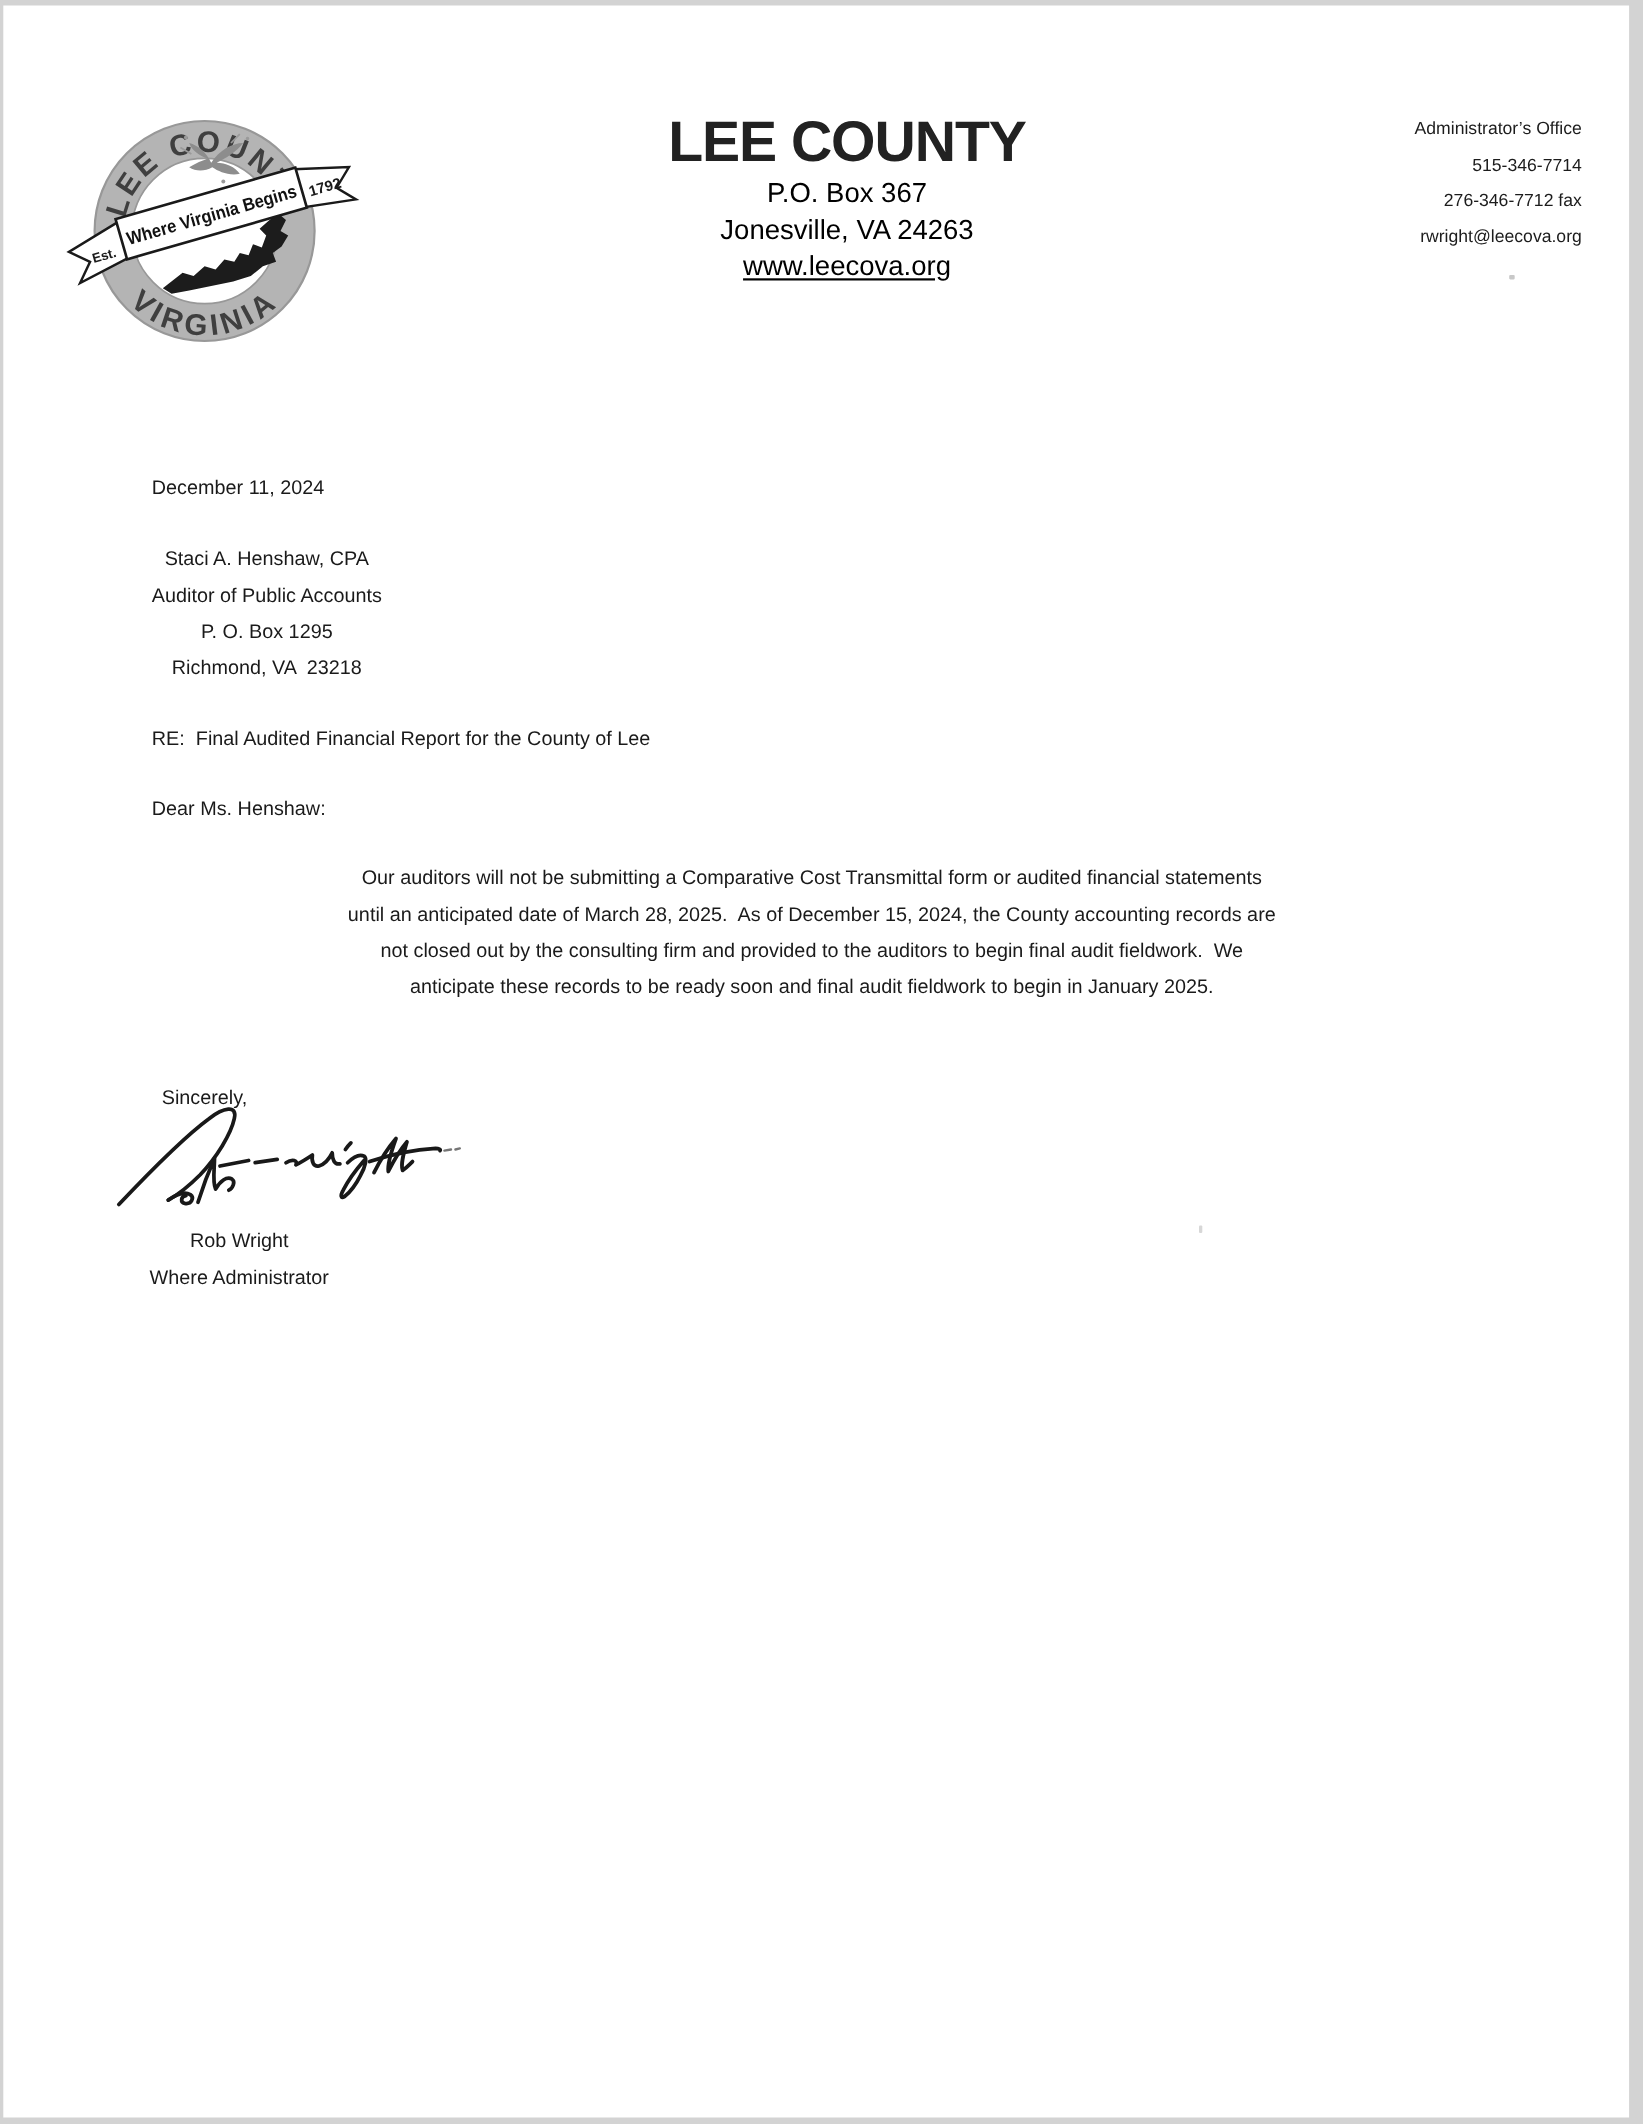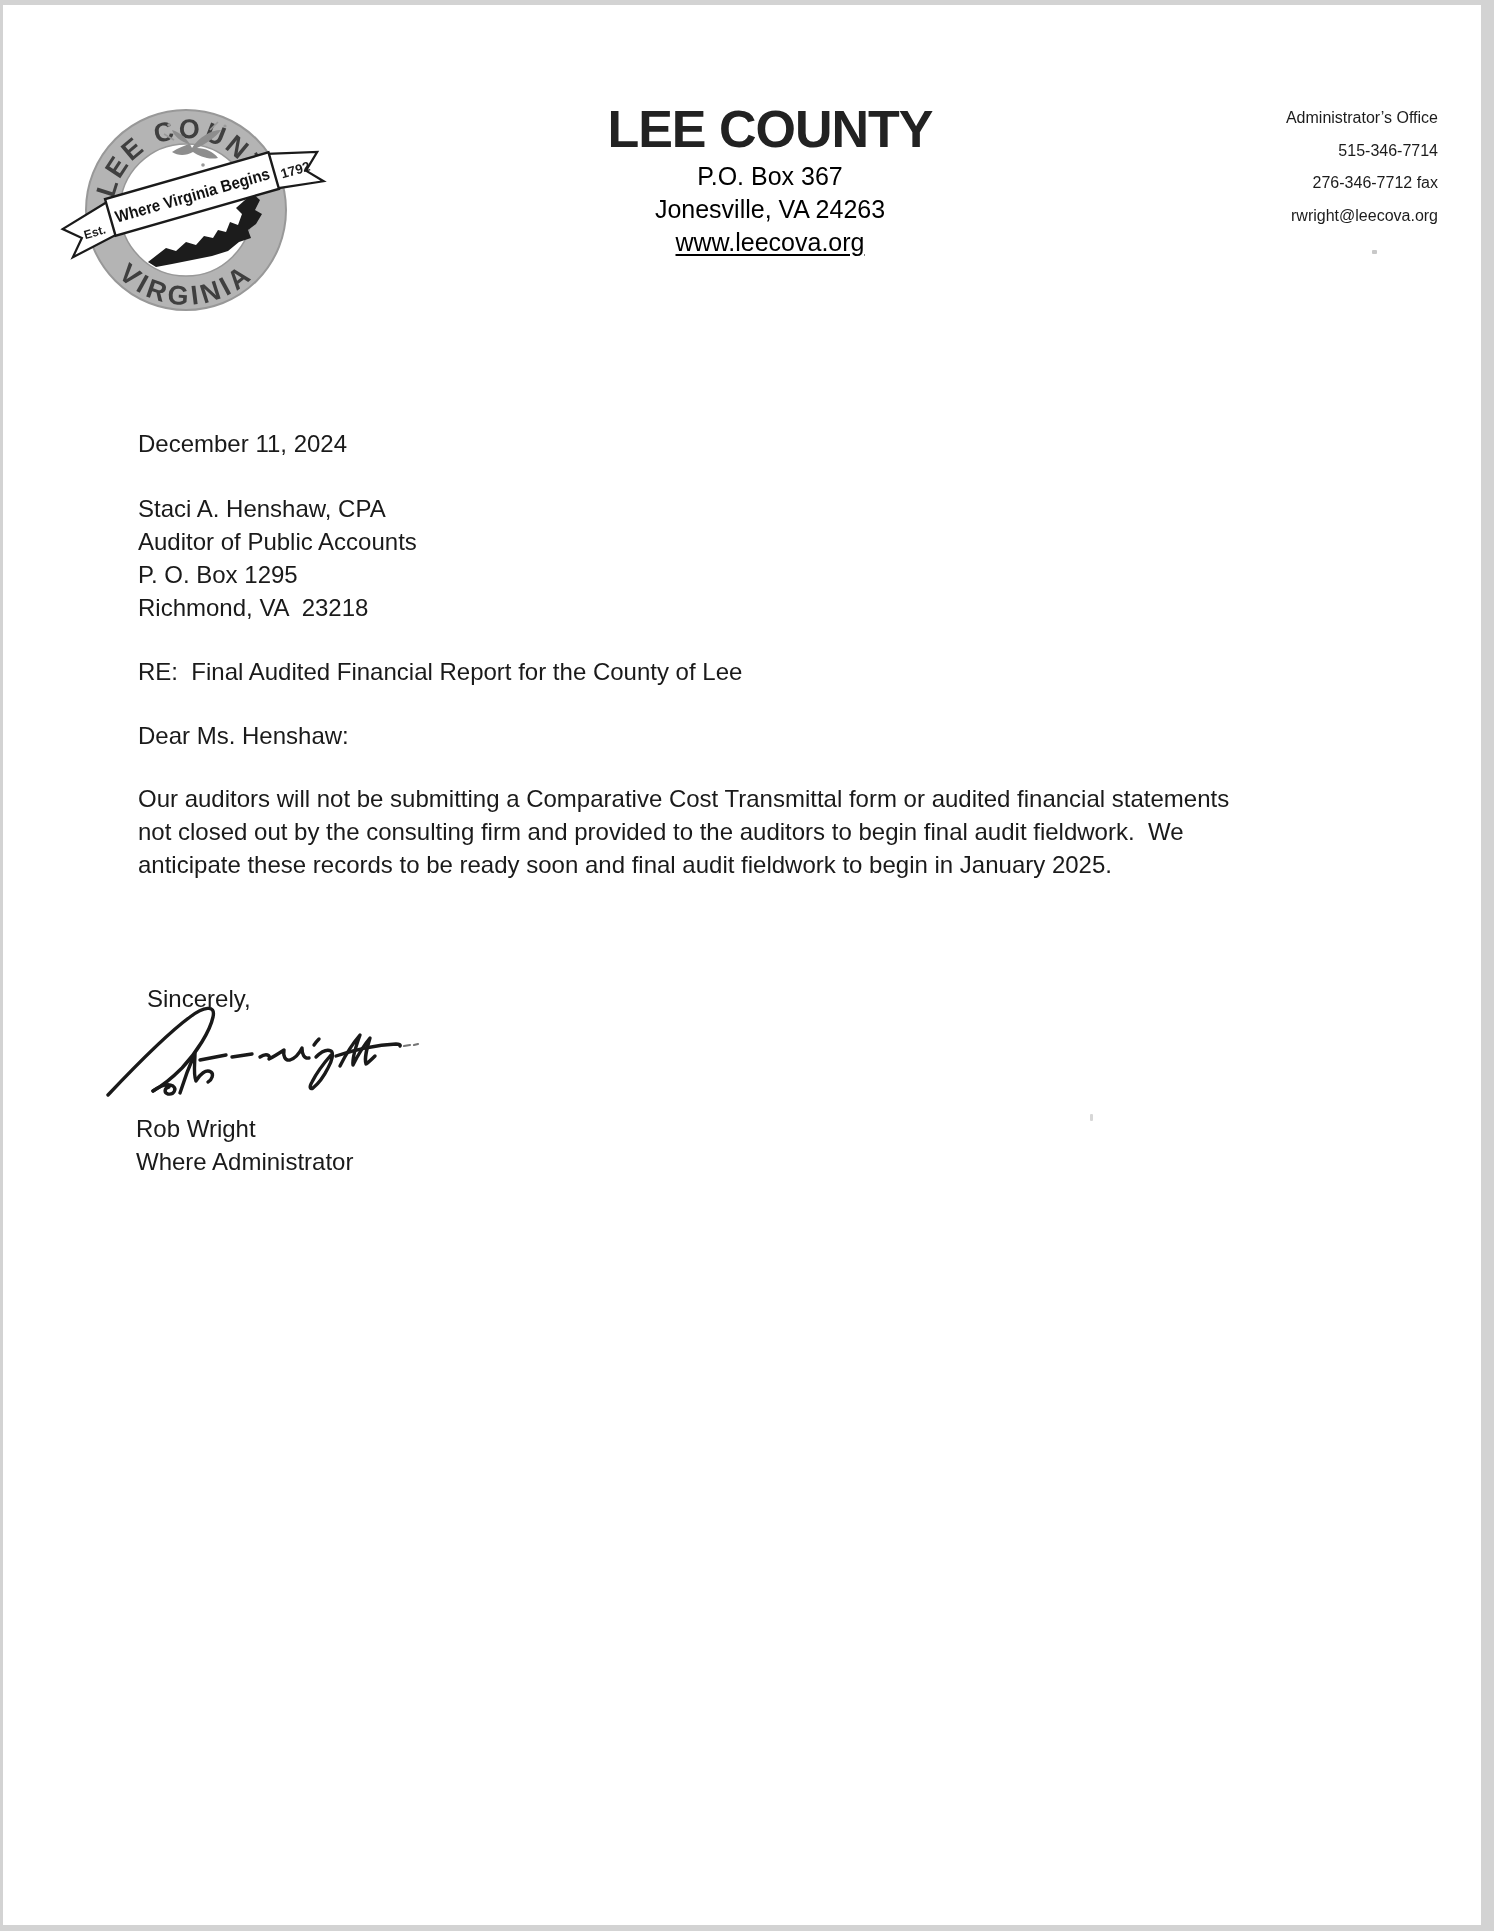--- a/index.html
+++ b/index.html
@@ -24,21 +24,21 @@
   #header-title {
     font-size:52px; font-weight:bold; letter-spacing:-1px;
     line-height:62px; color:#222;
   }
   .addr-line { font-size:25px; line-height:33px; color:#000000; }
   #header-website { text-decoration:underline; text-underline-offset:3px; }
   #header-right { right:56px; top:102px; width:420px; text-align:right;
     font-size:16px; line-height:32.5px; color:#1c1c1c; }
 
   
-  .letter-text { font-size:24px; line-height:33px; color:#1a1a1a; }
+  .letter-text { font-size:18px; line-height:33px; color:#1a1a1a;text-align:center; }
   #date-line   { left:138px; top:427px; }
   #recipient   { left:138px; top:492px; }
   #subject     { left:138px; top:655px; }
   #salutation  { left:138px; top:719px; }
   #body-par    { left:138px; top:782px; width:1200px; }
   #closing     { left:136px; top:982px;margin-left:11px; }
   #signature   { left:100px; top:1000px; width:340px; height:112px; }
   #signer      { left:136px; top:1112px; }
 
   .speck { position:absolute; background:#9b9b9b; opacity:.55; border-radius:1px; }
@@ -114,20 +114,21 @@
   <div class="pre">P. O. Box 1295</div>
   <div class="pre">Richmond, VA  23218</div>
 </div>
 
 <div id="subject" class="abs letter-text pre">RE:  Final Audited Financial Report for the County of Lee</div>
 
 <div id="salutation" class="abs letter-text">Dear Ms. Henshaw:</div>
 
 <div id="body-par" class="abs letter-text">
   <div class="pre">Our auditors will not be submitting a Comparative Cost Transmittal form or audited financial statements</div>
+  <div class="pre">until an anticipated date of March 28, 2025.  As of December 15, 2024, the County accounting records are</div>
   <div class="pre">not closed out by the consulting firm and provided to the auditors to begin final audit fieldwork.  We</div>
   <div class="pre">anticipate these records to be ready soon and final audit fieldwork to begin in January 2025.</div>
 </div>
 
 <div id="closing" class="abs letter-text">Sincerely,</div>
 
 <svg id="signature" class="abs" viewBox="0 0 340 112">
   <g fill="none" stroke="#191919" stroke-width="3.4" stroke-linecap="round" stroke-linejoin="round">
     <path d="M 8 95 C 26 76 64 36 90 17 C 103 7 116 4 113 17 C 110 31 97 52 82 68 C 73 77 62 86 53 91"></path>
     <path d="M 53 91 C 60 86 68 83 73 86 C 77 89 74 95 68 94 C 64 93 64 88 69 87"></path>

